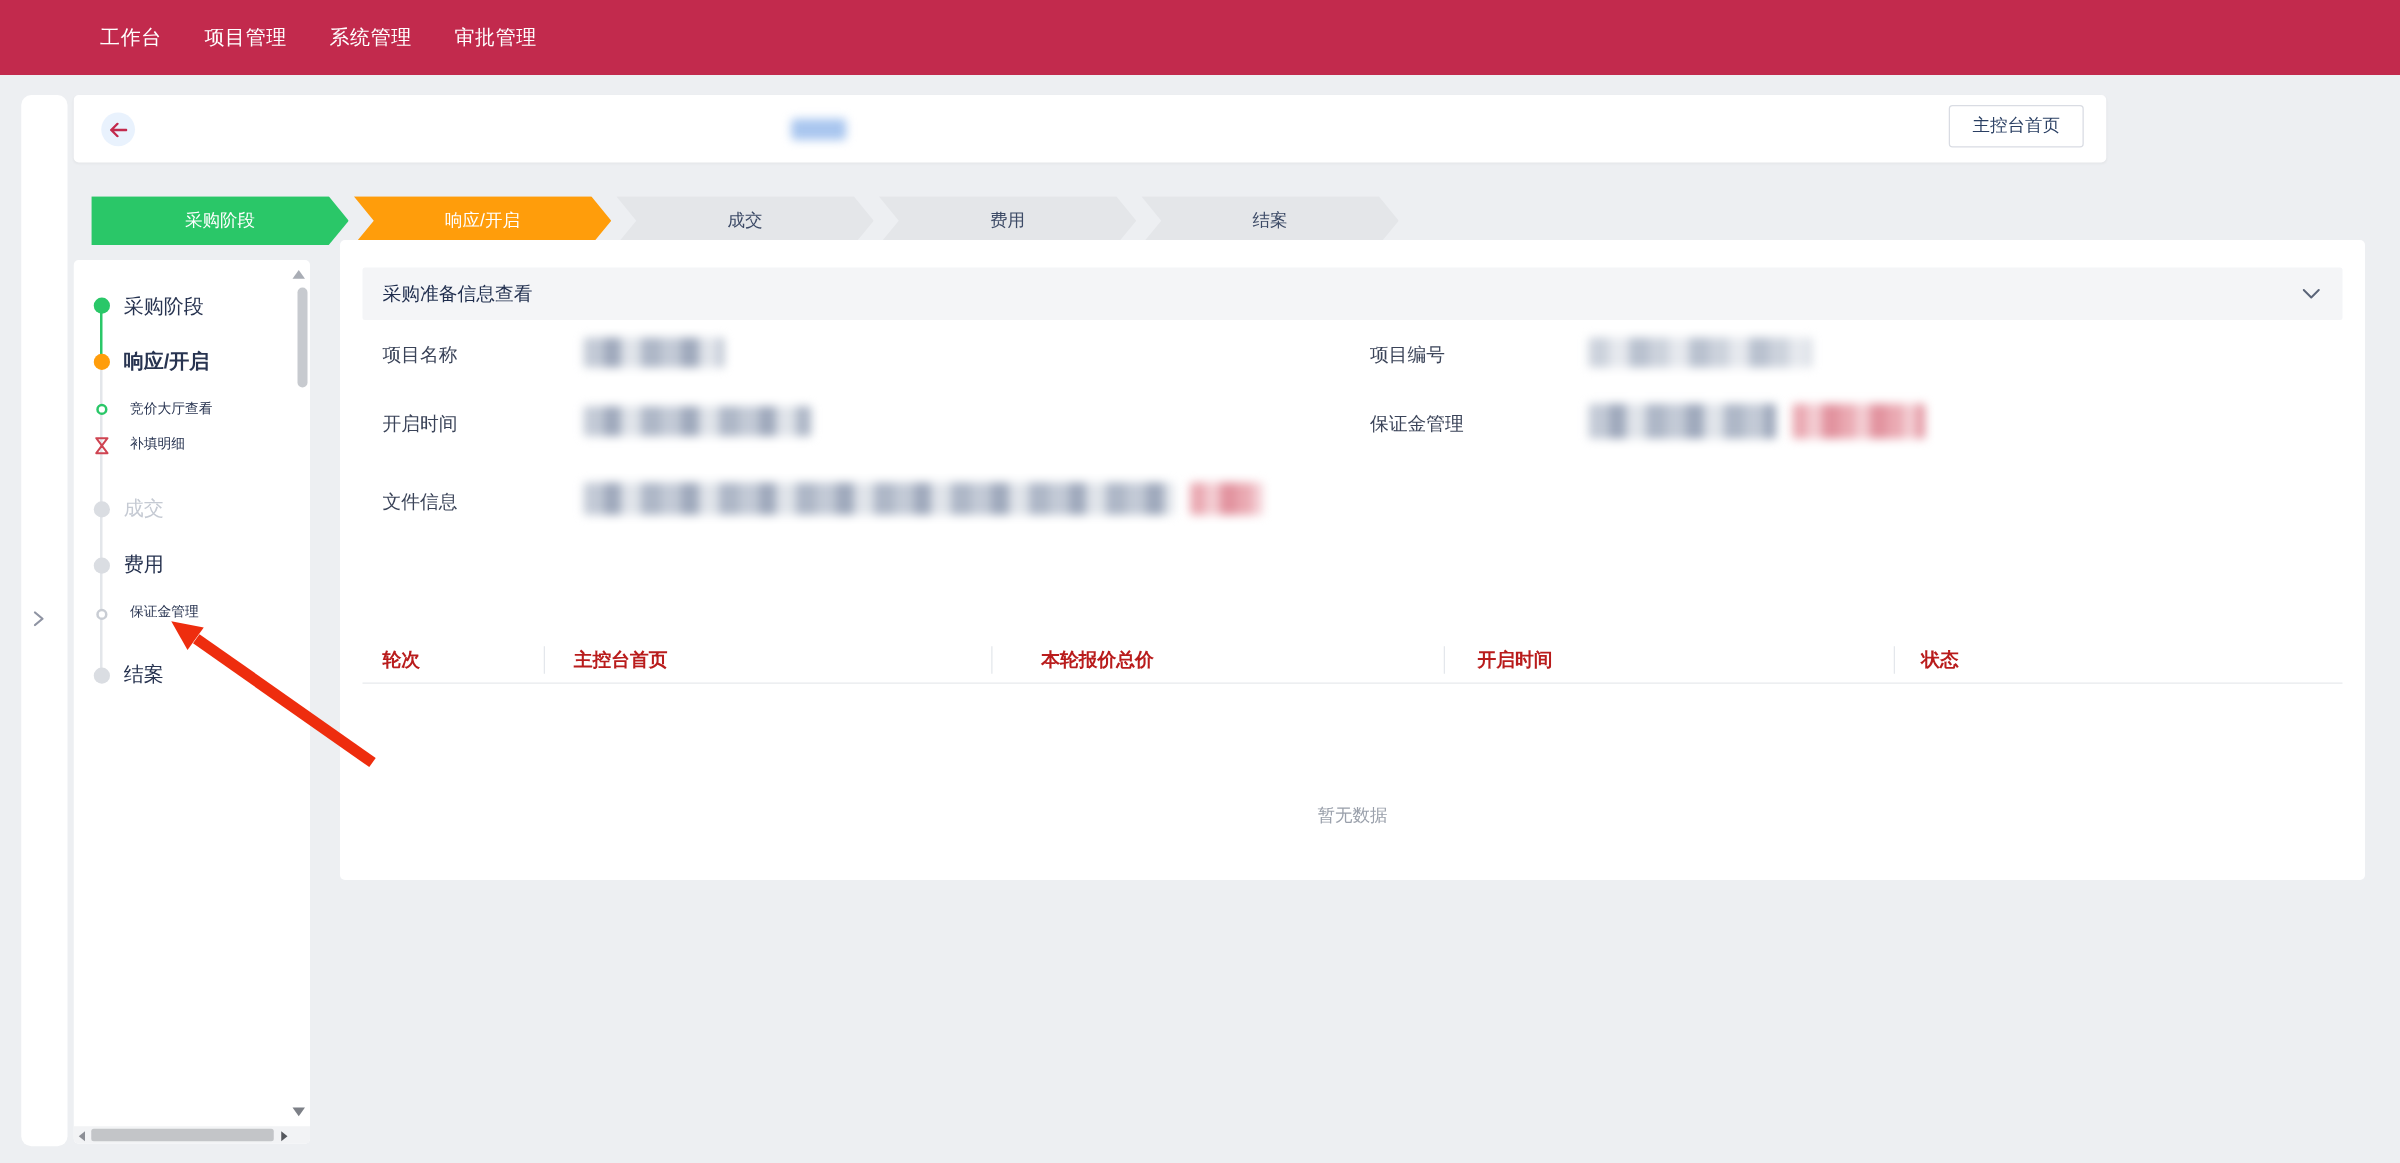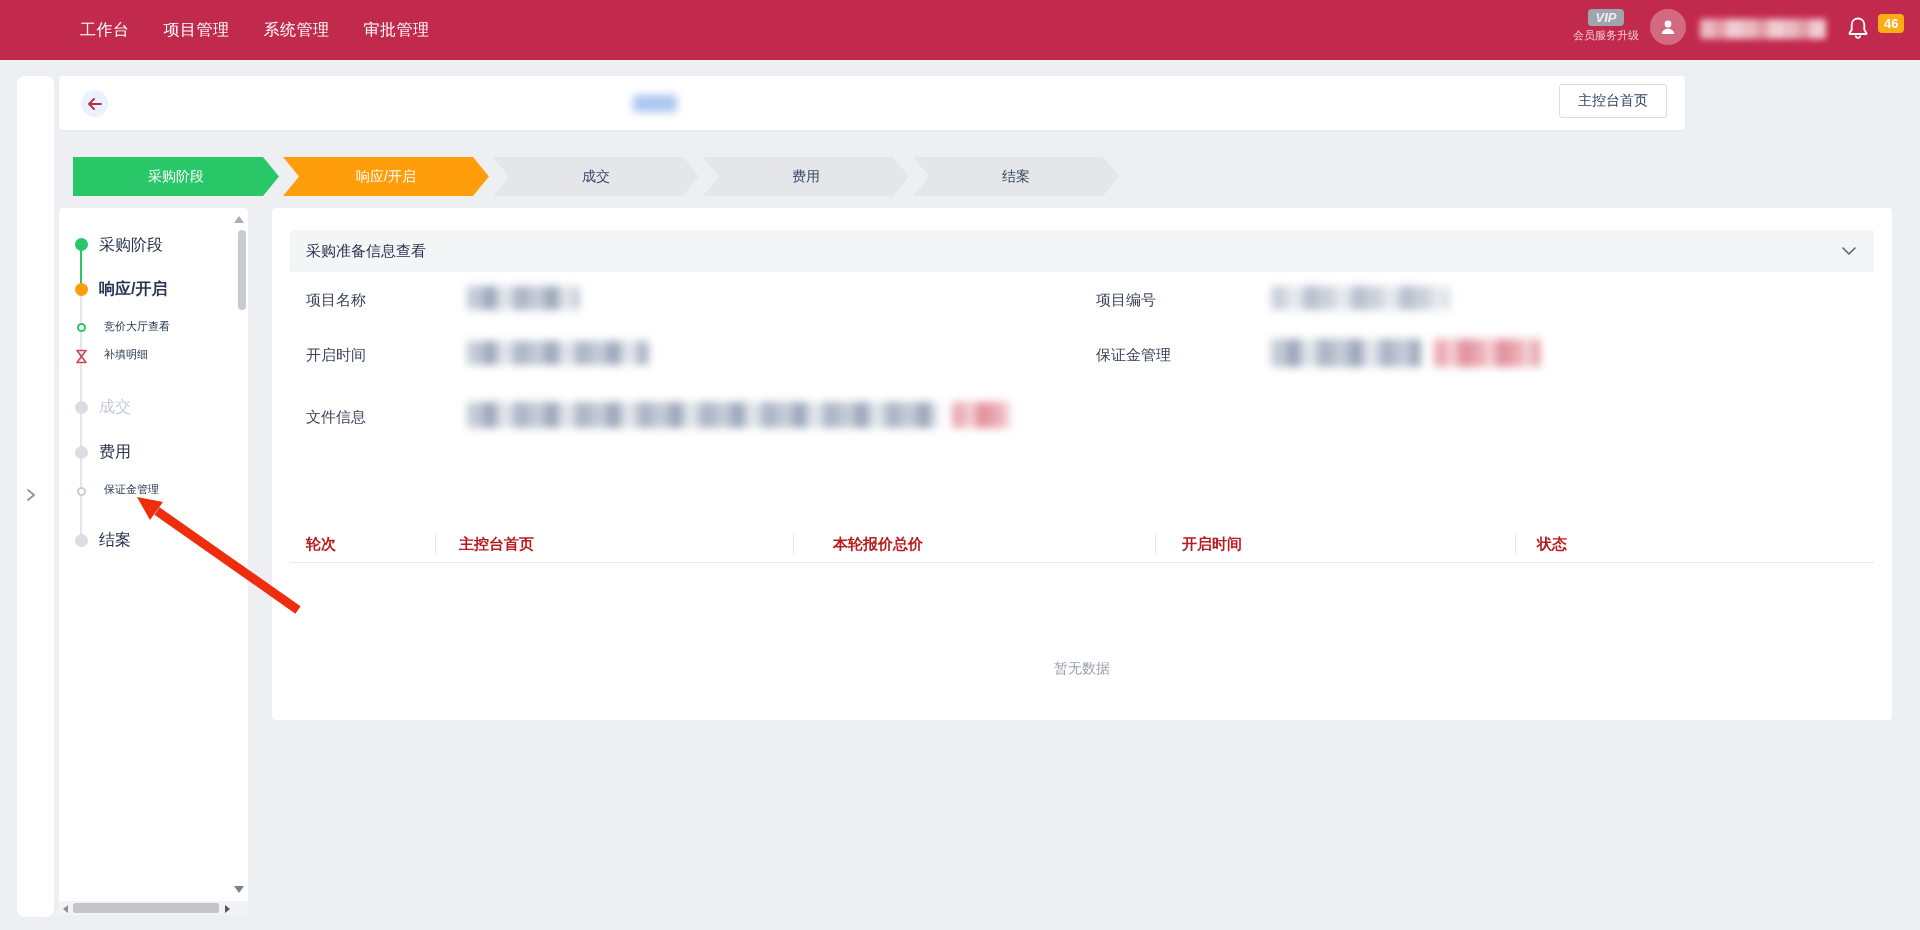--- a/index.html
+++ b/index.html
@@ -54,21 +54,21 @@
   
   .v-scroll-up { position:absolute; right:4px; top:8px; width:0; height:0; border-left:5px solid transparent; border-right:5px solid transparent; border-bottom:7px solid #a9adb5; }
   .v-scroll-thumb { position:absolute; right:2px; top:22px; width:8px; height:80px; background:#c7cacf; border-radius:4px; }
   .v-scroll-down { position:absolute; right:4px; bottom:22px; width:0; height:0; border-left:5px solid transparent; border-right:5px solid transparent; border-top:7px solid #7d8087; }
   .h-scroll { position:absolute; left:0; bottom:0; width:189px; height:14px; background:#f2f3f5; border-radius:0 0 4px 4px; }
   .h-thumb { position:absolute; left:14px; top:2px; width:146px; height:10px; background:#c3c5c8; border-radius:2px; }
   .h-left { position:absolute; left:4px; top:4px; width:0; height:0; border-top:4px solid transparent; border-bottom:4px solid transparent; border-right:5px solid #8c8f96; }
   .h-right { position:absolute; right:18px; top:4px; width:0; height:0; border-top:4px solid transparent; border-bottom:4px solid transparent; border-left:5px solid #55585e; }
 
   
-  .main { position:absolute; left:272px; top:208px; width:1620px; height:512px; background:#fff; border-radius:4px; }
+  .main { position:absolute; left:272px; top:192px; width:1620px; height:512px; background:#fff; border-radius:4px; }
   .sec-bar { position:absolute; left:18px; width:1584px; height:42px; background:#f4f5f7; border-radius:2px; display:flex; align-items:center; }
   .sec-title { font-size:15px; color:#1f2d4d; margin-left:16px; }
   .sec-chevron { position:absolute; right:18px; top:14px; }
   .fld-label { position:absolute; font-size:15px; color:#3a4358; }
   .blur { position:absolute; border-radius:2px; filter:blur(4px);
     background:repeating-linear-gradient(90deg,#c3cad6 0 16px,#9fa9bc 16px 30px,#e0e4ea 30px 46px,#aeb7c7 46px 62px); }
   .blur.pink { background:repeating-linear-gradient(90deg,#eaa9b2 0 12px,#f3ccd2 12px 24px,#e2939f 24px 38px); }
   .blur.light { background:repeating-linear-gradient(90deg,#ccd2dc 0 16px,#e6e9ee 16px 32px,#b9c1cf 32px 48px); }
   
   .th { position:absolute; font-size:15px; font-weight:bold; color:#b91c1c; top:327px; }
@@ -81,38 +81,20 @@
 </style>
 </head>
 <body>
 
 <div class="nav">
   <div class="nav-items">
     <div class="nav-item">工作台</div>
     <div class="nav-item">项目管理</div>
     <div class="nav-item">系统管理</div>
     <div class="nav-item">审批管理</div>
-  </div>
-  <div class="nav-right" style="left:1500px;">
-    <div class="vip-wrap" style="left:66px;">
-      <span class="vip-badge">VIP</span>
-      <div class="vip-caption">会员服务升级</div>
-    </div>
-    <div class="avatar" style="left:150px;">
-      <svg width="20" height="20" viewBox="0 0 20 20">
-        <circle cx="10" cy="7" r="3.4" fill="#fff"></circle>
-        <path d="M3.5 17c.8-3.6 3.4-5.2 6.5-5.2s5.7 1.6 6.5 5.2z" fill="#fff"></path>
-      </svg>
-    </div>
-    <div class="user-blur" style="left:200px;"></div>
-    <svg class="bell" style="left:346px; top:16px; position:absolute;" width="24" height="26" viewBox="0 0 24 26">
-      <path d="M12 2.5c-3.7 0-6.3 2.7-6.3 6.4v4.8L3.6 17v1h16.8v-1l-2.1-3.3V8.9c0-3.7-2.6-6.4-6.3-6.4z" fill="none" stroke="#fff" stroke-width="1.8" stroke-linejoin="round"></path>
-      <path d="M9.8 20.2a2.3 2.3 0 0 0 4.4 0" fill="none" stroke="#fff" stroke-width="1.8" stroke-linecap="round"></path>
-    </svg>
-    <div class="notif-badge" style="left:378px;">46</div>
   </div>
 </div>
 
 <div class="left-strip">
   <svg class="strip-chevron" width="12" height="14" viewBox="0 0 12 14">
     <polyline points="3,2 9,7 3,12" fill="none" stroke="#8f94a3" stroke-width="1.8" stroke-linecap="round" stroke-linejoin="round"></polyline>
   </svg>
 </div>
 
 <div class="header-card">

